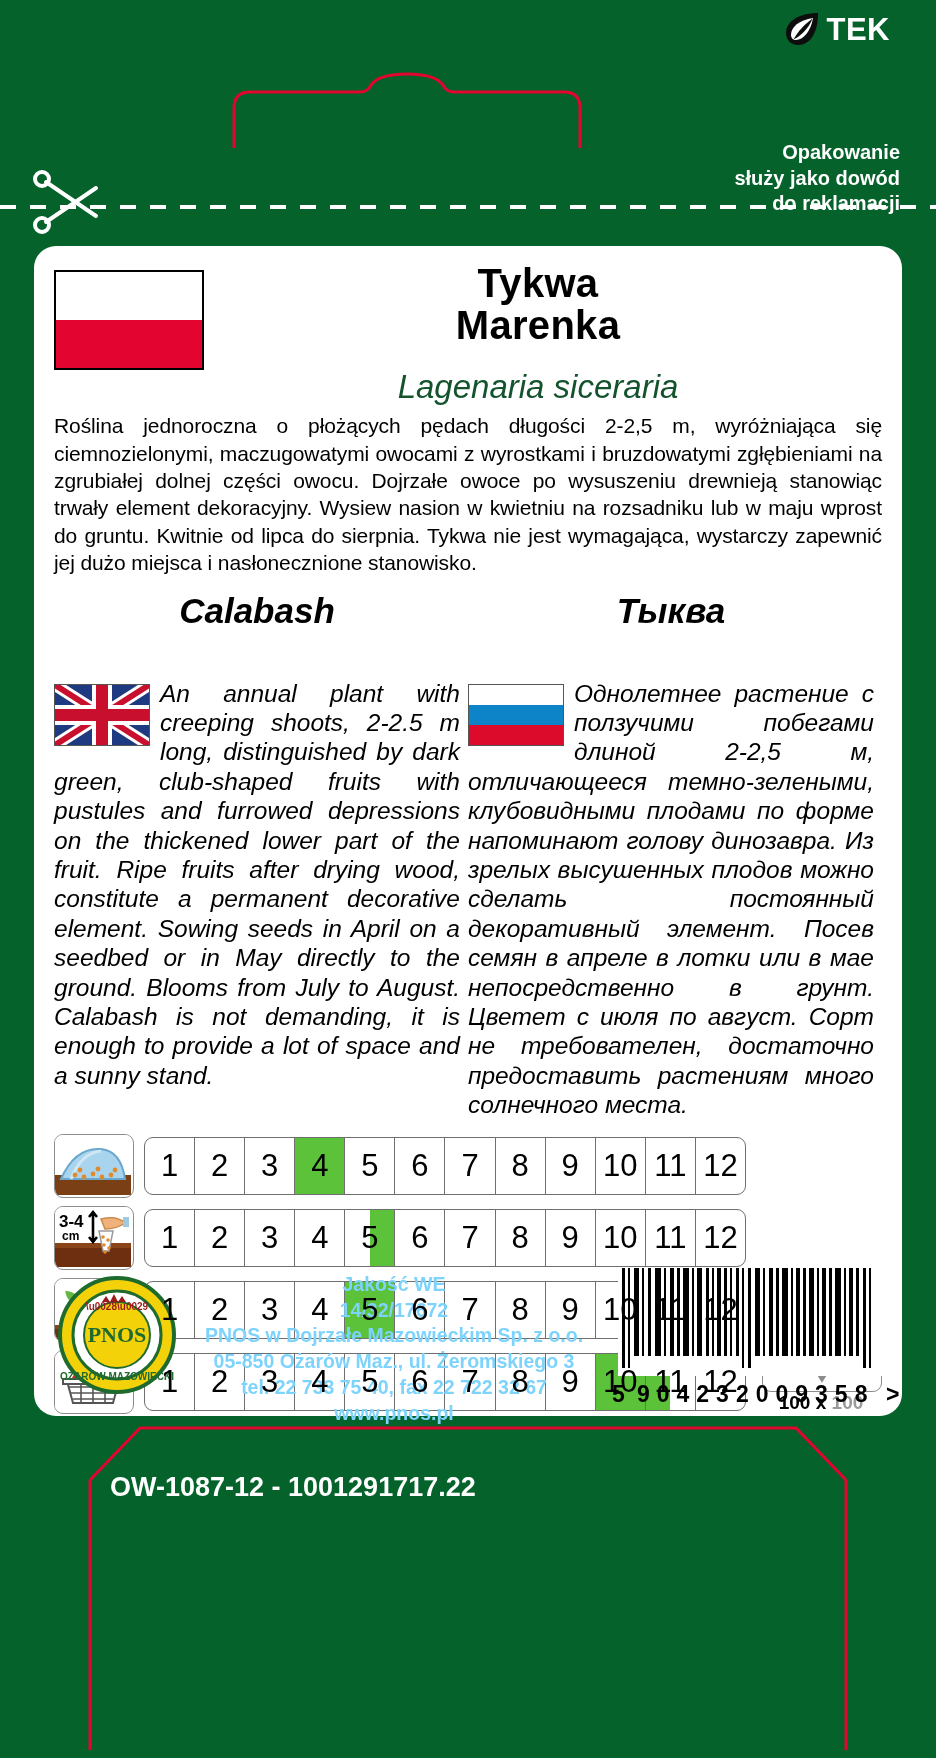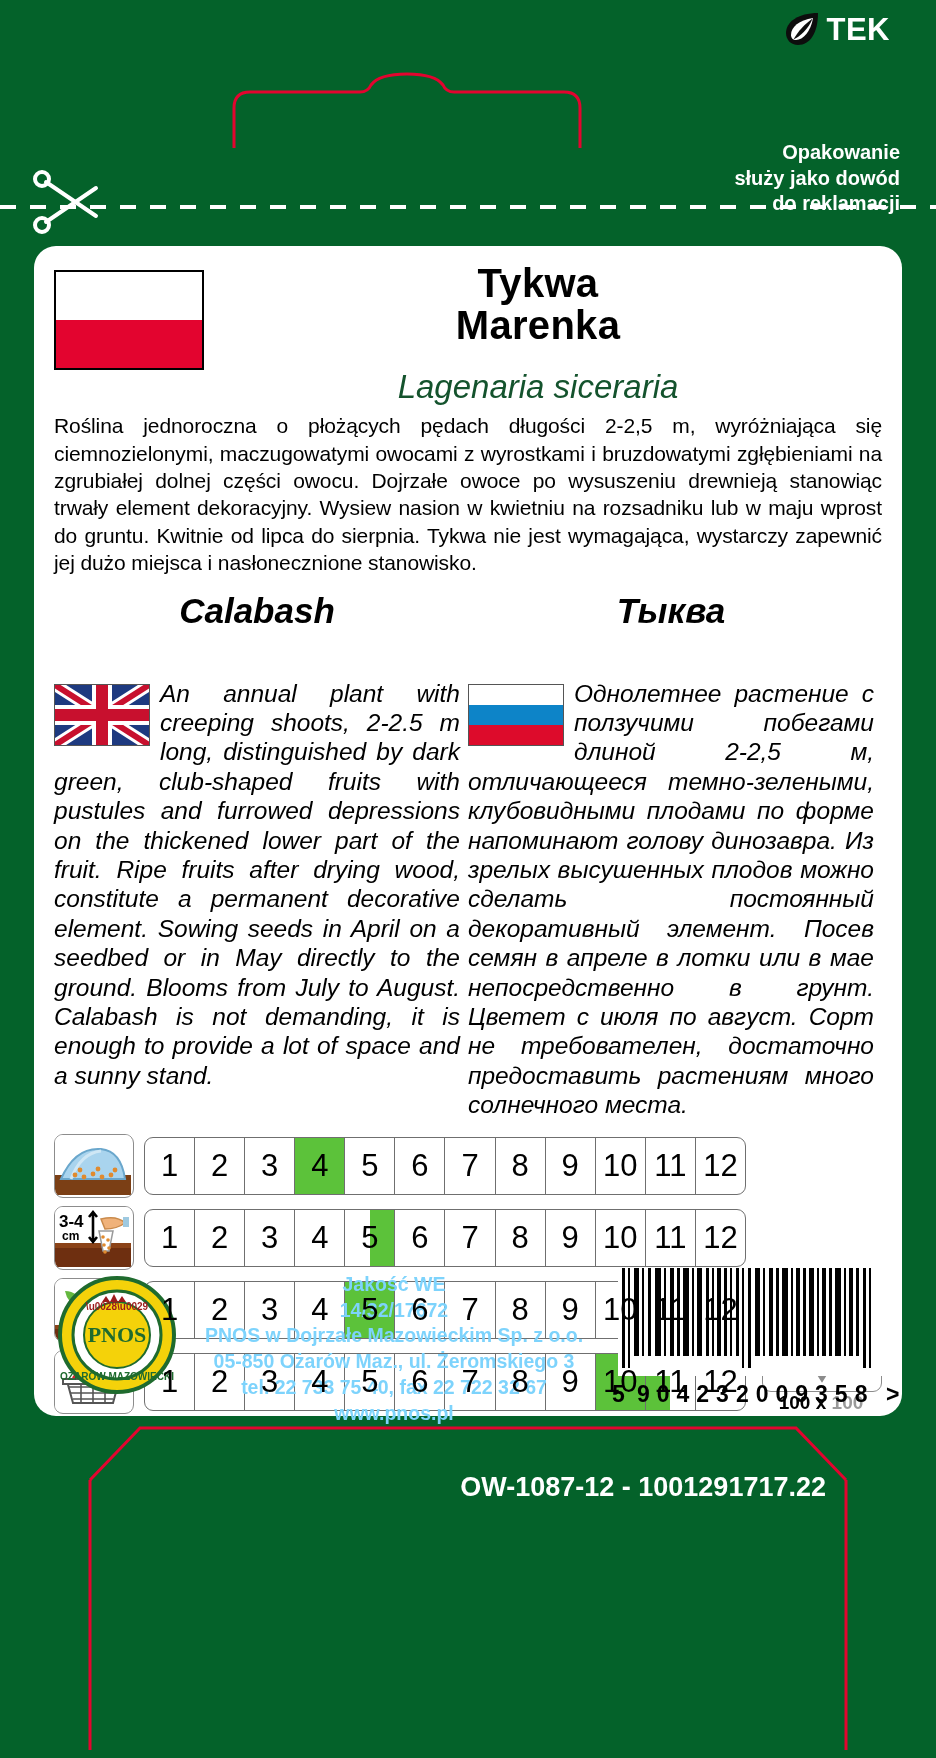--- a/index.html
+++ b/index.html
@@ -70,21 +70,21 @@
   
   .footer{position:absolute;left:34px;top:1262px;width:868px;height:160px;display:flex;align-items:flex-start;}
   .pnos-logo{width:118px;height:118px;flex:none;margin-left:24px;margin-top:14px;}
   .company{flex:1;text-align:center;font-size:19.5px;font-weight:700;line-height:1.32;color:#7dd3fc;margin-top:10px;}
   .barcode-wrap{width:290px;flex:none;margin-top:6px;}
   .barcode{height:108px;width:266px;margin-left:6px;}
   .bc-digits{display:flex;justify-content:space-between;font-size:23px;font-weight:700;color:#000;
              width:288px;margin-top:1px;letter-spacing:.5px;}
   
   .bottom-shape{position:absolute;left:0;top:1420px;width:936px;height:338px;}
-  .codes{position:absolute;left:0;top:1472px;width:936px;display:flex;justify-content:flex-end;
+  .codes{position:absolute;left:0;top:1472px;width:936px;display:flex;justify-content:flex-start;
          padding:0 110px;box-sizing:border-box;color:#fff;font-size:27px;font-weight:700;}
 </style>
 </head>
 <body>
 
 <div class="tek">
   <span class="tek-leaf">
     <svg width="34" height="34" viewBox="0 0 34 34">
       <path d="M33 1 C13 1 1 10 1 21 C1 28 6 33 13 33 C25 33 33 21 33 1 Z" fill="#0d0d0d"></path>
       <path d="M28 6 C14 8 6 15 6 23 C6 26 8 28 11 28 C18 28 26 19 28 6 Z" fill="#ffffff"></path>

